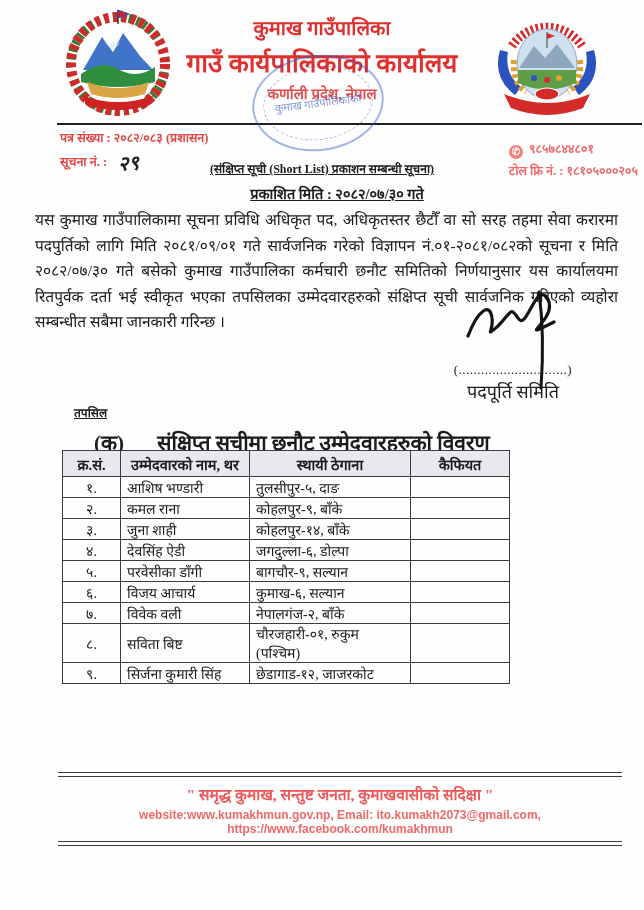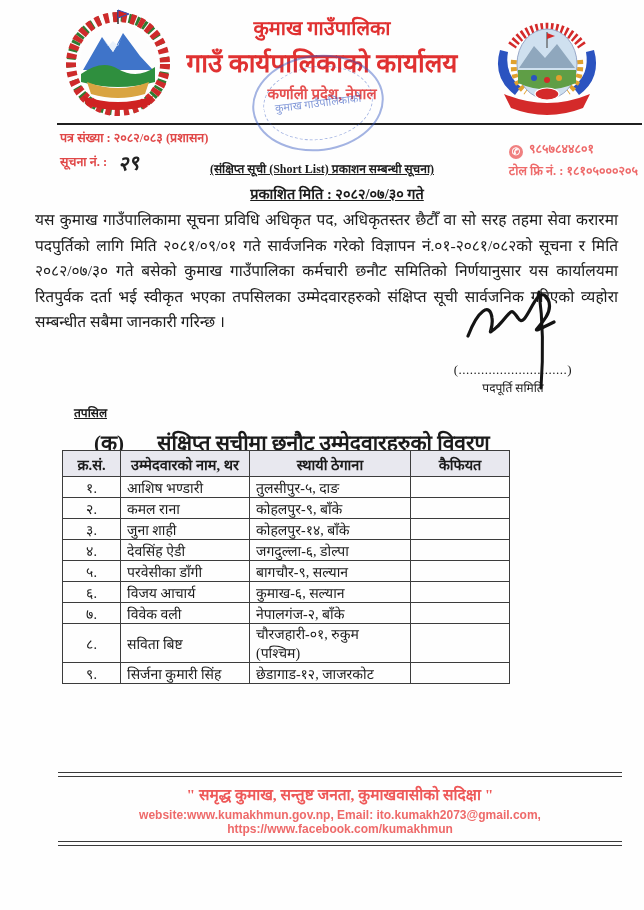--- a/index.html
+++ b/index.html
@@ -41,21 +41,21 @@
   .title-block{position:absolute;top:160px;left:0;right:0;text-align:center;z-index:2;}
   .notice-title{font-size:12px;font-weight:bold;text-decoration:underline;}
   .pub-date{font-size:14.5px;font-weight:bold;margin-top:6px;text-decoration:underline;margin-left:30px;}
   
   .body-text{position:absolute;top:207px;left:35px;width:583px;
     font-size:15.5px;line-height:25.5px;text-align:justify;}
   
   .sig-block{position:absolute;top:320px;left:438px;width:150px;text-align:center;z-index:2;}
   .sig-ink{position:absolute;left:18px;top:-36px;pointer-events:none;}
   .sig-bracket{font-size:13px;letter-spacing:.5px;margin-top:42px;}
-  .sig-role{font-size:12px;margin-top:1px;}
+  .sig-role{font-size:18px;margin-top:1px;}
   
   .tapasil{position:absolute;left:74px;top:404px;font-size:12px;font-weight:bold;text-decoration:underline;}
   .ka-row{position:absolute;left:94px;top:428px;font-size:21px;font-weight:bold;}
   .ka{display:inline-block;min-width:58px;}
   .table-title{text-decoration:underline;}
   table.shortlist{position:absolute;left:62px;top:450px;border-collapse:collapse;z-index:2;}
   .shortlist th,.shortlist td{border:1px solid #3c3c3c;font-size:14px;padding:0 6px;height:20px;}
   .shortlist th{background:#e8e8ef;font-weight:bold;text-align:center;height:25px;font-size:14.5px;}
   .shortlist td.sn{text-align:center;}
   

